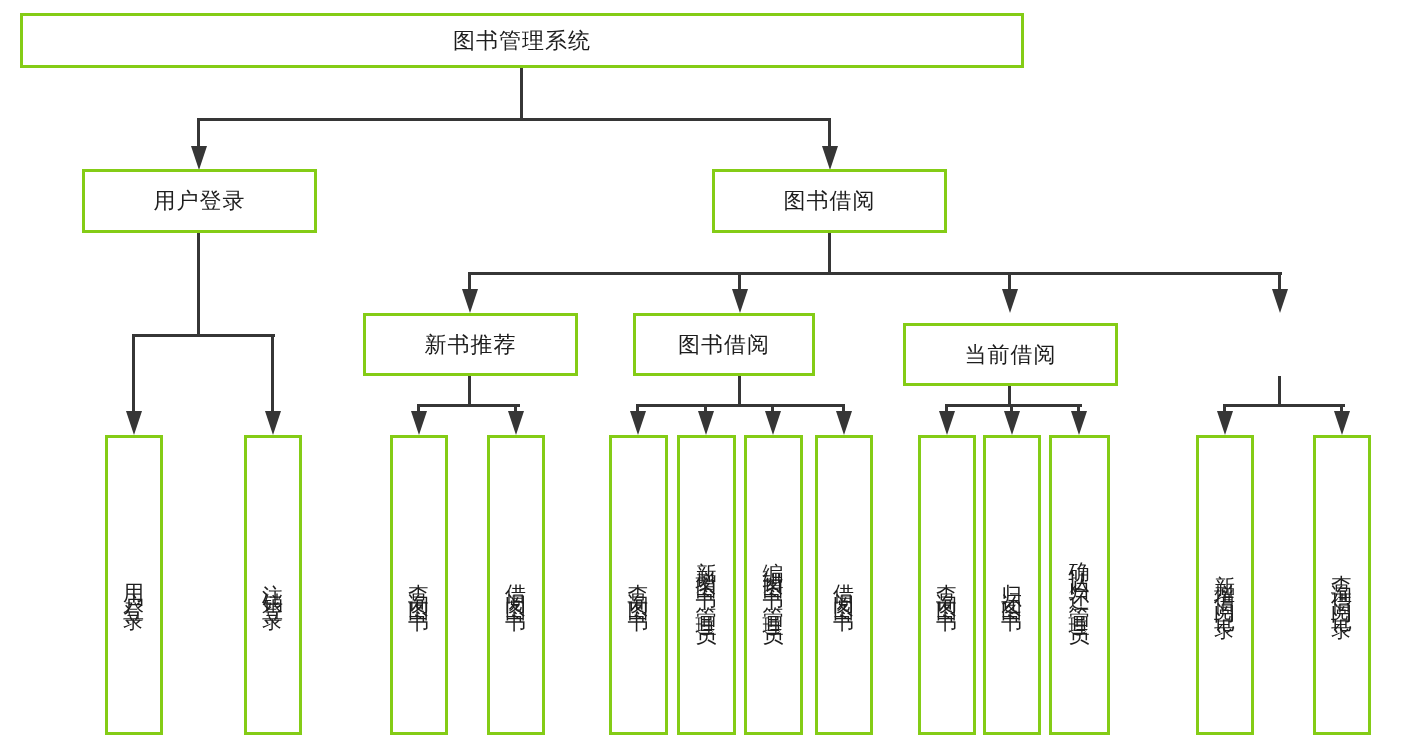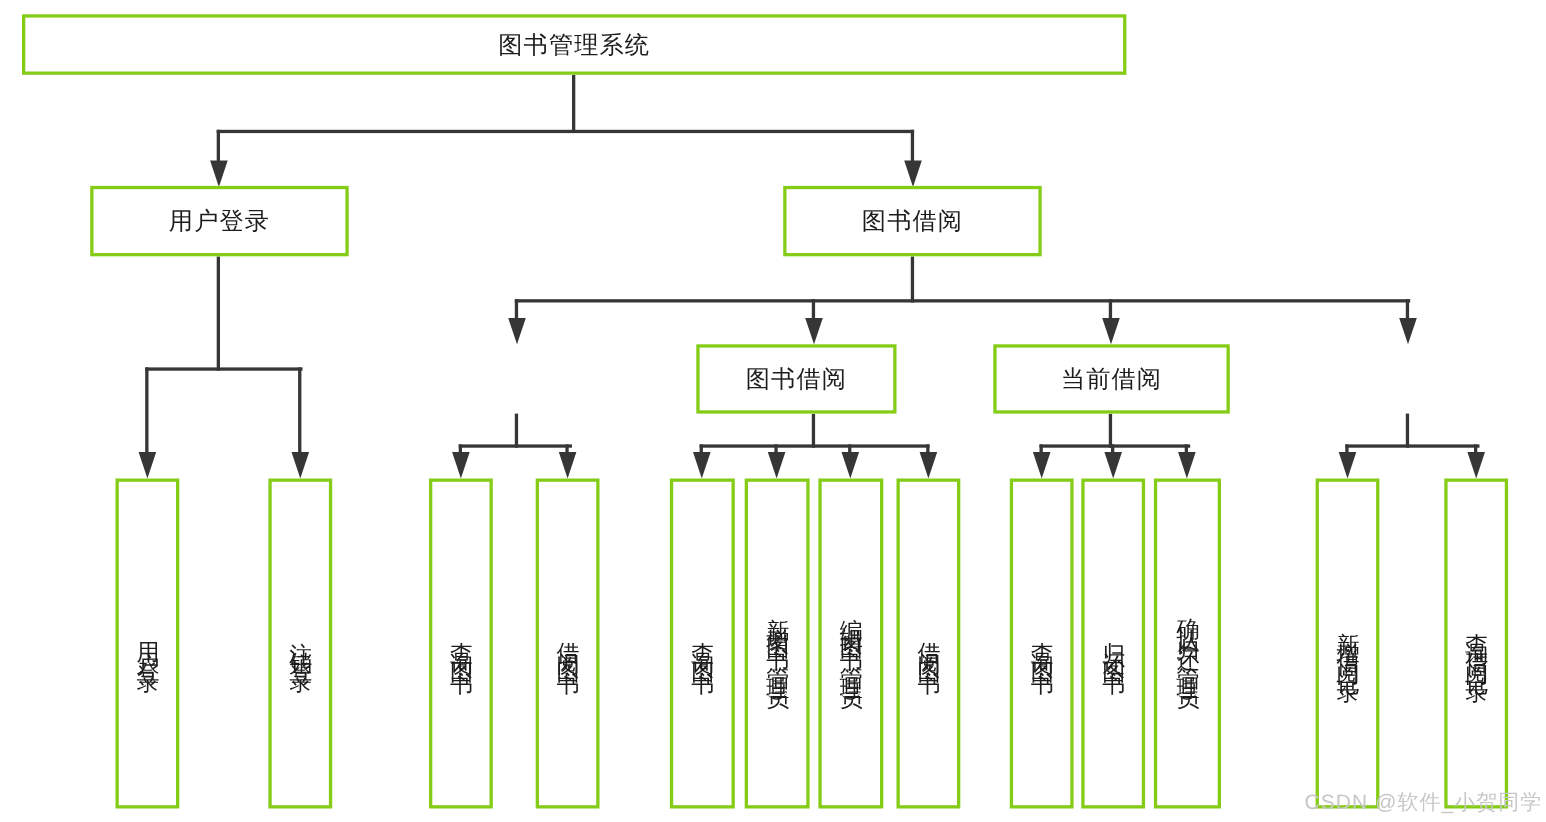--- a/index.html
+++ b/index.html
@@ -88,22 +88,23 @@
   <i class="ln" style="left:468px;top:272px;width:814px;height:3px"></i>
   <i class="ln" style="left:468px;top:272px;width:3px;height:18px"></i>
   <i class="arr" style="left:462px;top:289px"></i>
   <i class="ln" style="left:738px;top:272px;width:3px;height:18px"></i>
   <i class="arr" style="left:732px;top:289px"></i>
   <i class="ln" style="left:1008px;top:272px;width:3px;height:18px"></i>
   <i class="arr" style="left:1002px;top:289px"></i>
   <i class="ln" style="left:1278px;top:272px;width:3px;height:18px"></i>
   <i class="arr" style="left:1272px;top:289px"></i>
 
+  <div class="box hbox" style="left:363px;top:313px;width:215px;height:63px">新书推荐</div>
   <div class="box hbox" style="left:633px;top:313px;width:182px;height:63px">图书借阅</div>
-  <div class="box hbox" style="left:903px;top:313px;width:215px;height:63px">当前借阅</div>
+  <div class="box hbox" style="left:903px;top:323px;width:215px;height:63px">当前借阅</div>
 
   <i class="ln" style="left:468px;top:376px;width:3px;height:31px"></i>
   <i class="ln" style="left:417px;top:404px;width:103px;height:3px"></i>
   <i class="ln" style="left:417px;top:404px;width:3px;height:9px"></i>
   <i class="arr" style="left:411px;top:411px"></i>
   <i class="ln" style="left:514px;top:404px;width:3px;height:9px"></i>
   <i class="arr" style="left:508px;top:411px"></i>
 
   <i class="ln" style="left:738px;top:376px;width:3px;height:31px"></i>
   <i class="ln" style="left:636px;top:404px;width:209px;height:3px"></i>
@@ -143,15 +144,14 @@
   <div class="box vbox" style="left:744px;top:435px;width:59px;height:300px">编辑图书（管理员）</div>
   <div class="box vbox" style="left:815px;top:435px;width:58px;height:300px">借阅图书</div>
 
   <div class="box vbox" style="left:918px;top:435px;width:58px;height:300px">查询图书</div>
   <div class="box vbox" style="left:983px;top:435px;width:58px;height:300px">归还图书</div>
   <div class="box vbox" style="left:1049px;top:435px;width:61px;height:300px">确认归还（管理员）</div>
 
   <div class="box vbox" style="left:1196px;top:435px;width:58px;height:300px">新增借阅记录</div>
   <div class="box vbox" style="left:1313px;top:435px;width:58px;height:300px">查询借阅记录</div>
 
-  <div class="watermark">CSDN @软件_小贺同学</div>
 
 </div>
 
 </body></html>

